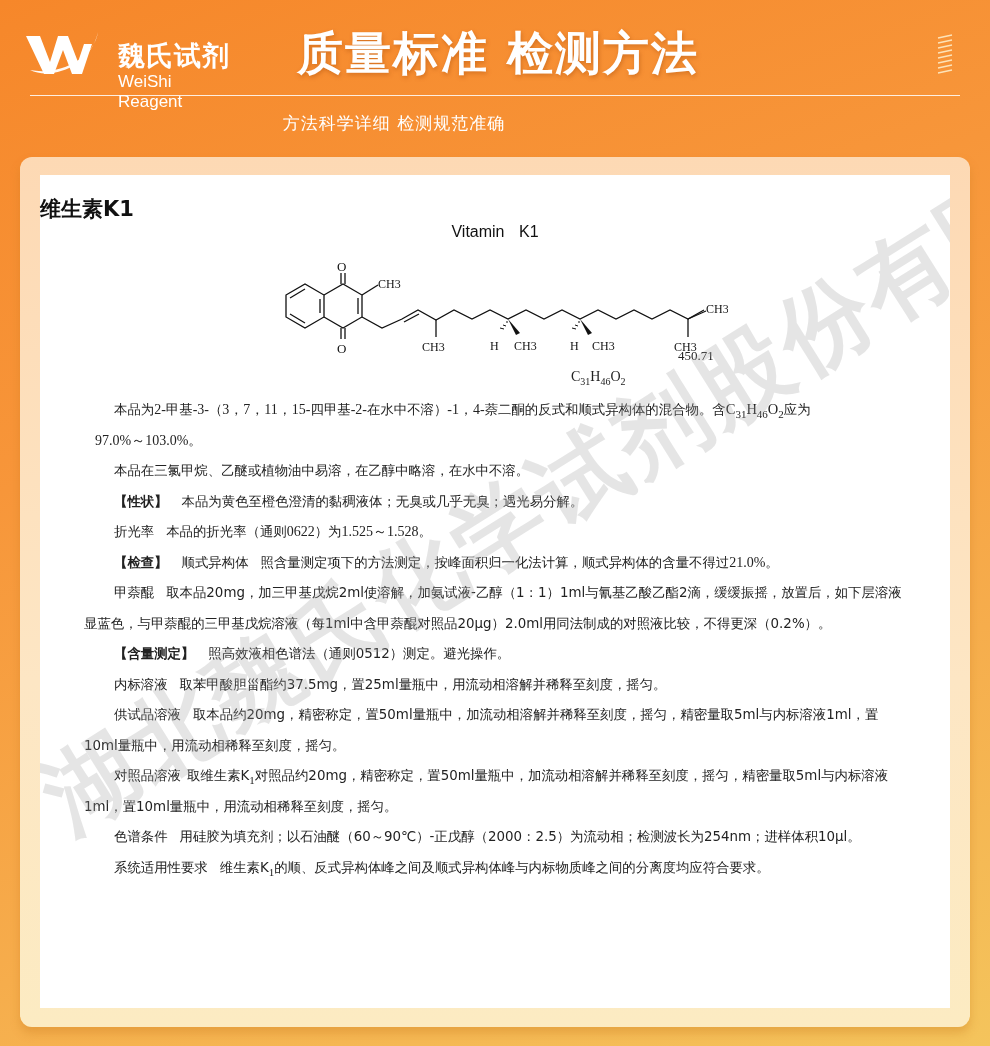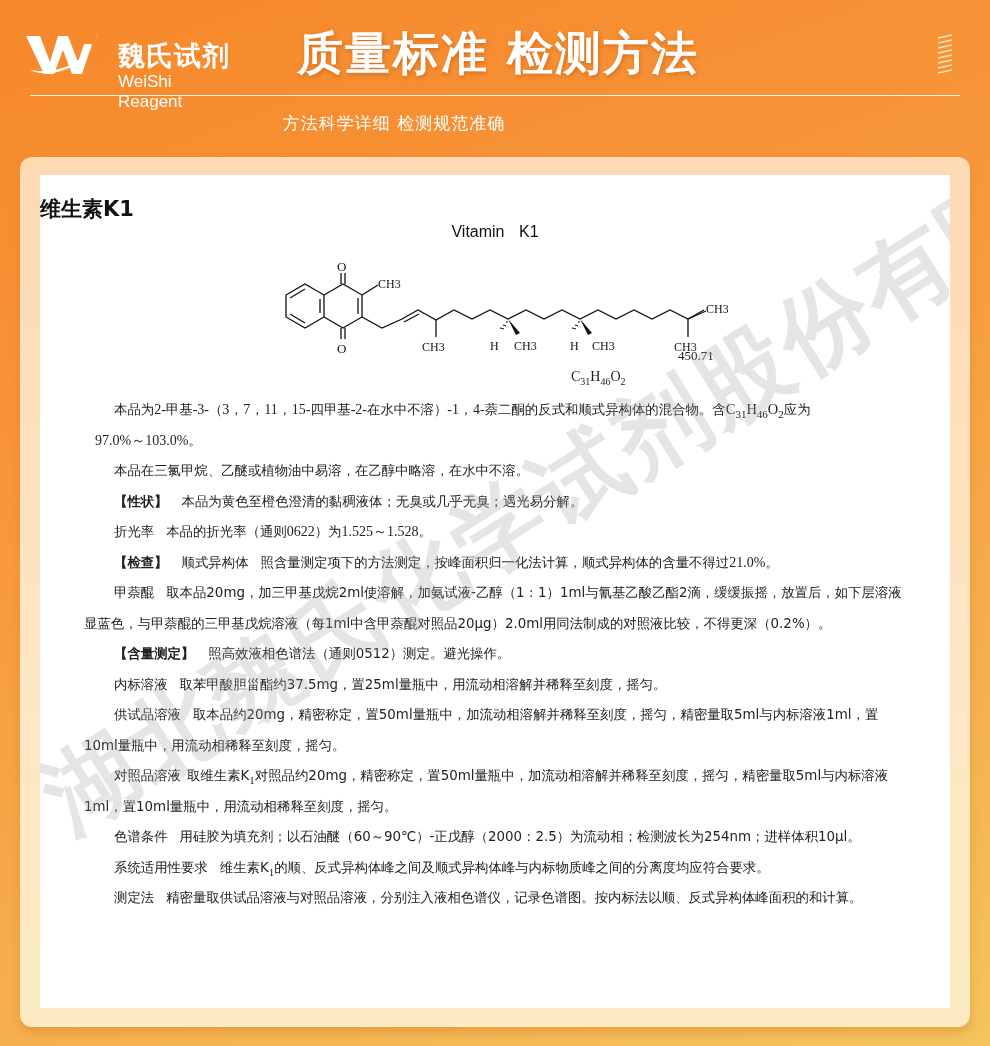--- a/index.html
+++ b/index.html
@@ -193,18 +193,17 @@
 
   <p class="ind"><span class="section-head">【检查】</span><span>顺式异构体</span><span class="gap"></span><span>照含量测定项下的方法测定，按峰面积归一化法计算，顺式异构体的含量不得过</span><span class="num">21.0%</span><span>。</span></p>
   <p class="ind"><span>甲萘醌</span><span class="gap"></span><span>取本品20mg，加三甲基戊烷2ml使溶解，加氨试液-乙醇（1：1）1ml与氰基乙酸乙酯2滴，缓缓振摇，放置后，如下层溶液显蓝色，与甲萘醌的三甲基戊烷溶液（每1ml中含甲萘醌对照品20μg）2.0ml用同法制成的对照液比较，不得更深（0.2%）。</span></p>
 
   <p class="ind"><span class="section-head">【含量测定】</span><span>照高效液相色谱法（通则0512）测定。避光操作。</span></p>
   <p class="ind"><span>内标溶液</span><span class="gap"></span><span>取苯甲酸胆甾酯约37.5mg，置25ml量瓶中，用流动相溶解并稀释至刻度，摇匀。</span></p>
   <p class="ind"><span>供试品溶液</span><span class="gap"></span><span>取本品约20mg，精密称定，置50ml量瓶中，加流动相溶解并稀释至刻度，摇匀，精密量取5ml与内标溶液1ml，置10ml量瓶中，用流动相稀释至刻度，摇匀。</span></p>
   <p class="ind"><span>对照品溶液</span><span class="gap" style="width:6px"></span><span>取维生素K</span><sub>1</sub><span>对照品约20mg，精密称定，置50ml量瓶中，加流动相溶解并稀释至刻度，摇匀，精密量取5ml与内标溶液1ml，置10ml量瓶中，用流动相稀释至刻度，摇匀。</span></p>
   <p class="ind"><span>色谱条件</span><span class="gap"></span><span>用硅胶为填充剂；以石油醚（60～90℃）-正戊醇（2000：2.5）为流动相；检测波长为254nm；进样体积10μl。</span></p>
   <p class="ind"><span>系统适用性要求</span><span class="gap"></span><span>维生素K</span><sub>1</sub><span>的顺、反式异构体峰之间及顺式异构体峰与内标物质峰之间的分离度均应符合要求。</span></p>
-  <p class="ind"><span>测定法</span><span class="gap"></span><span>精密量取供试品溶液与对照品溶液，分别注入液相色谱仪，记录色谱图。按内标法以顺、反式异构体峰面积的和计算。</span></p>
 </div>
 
 <div class="watermark">
     <span>湖北魏氏化学试剂股份有限公司</span>
   </div>
 
 </body></html>

